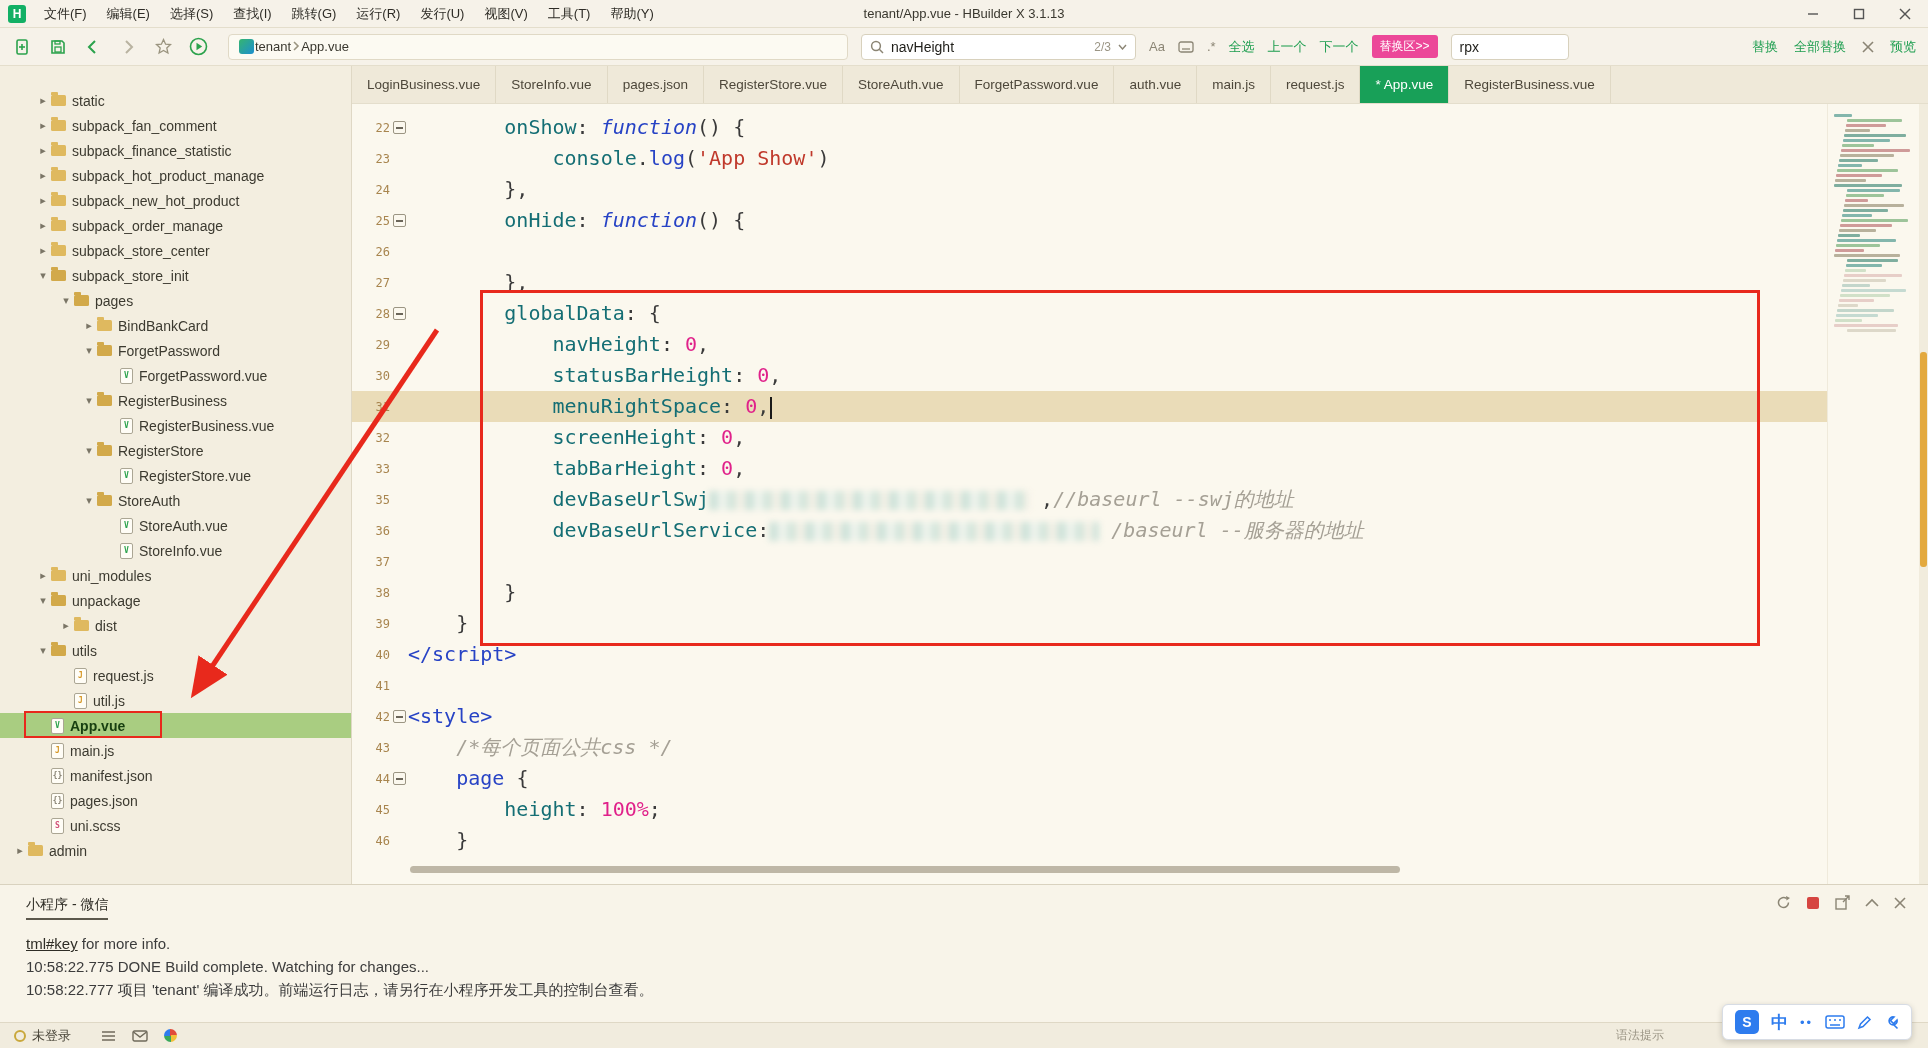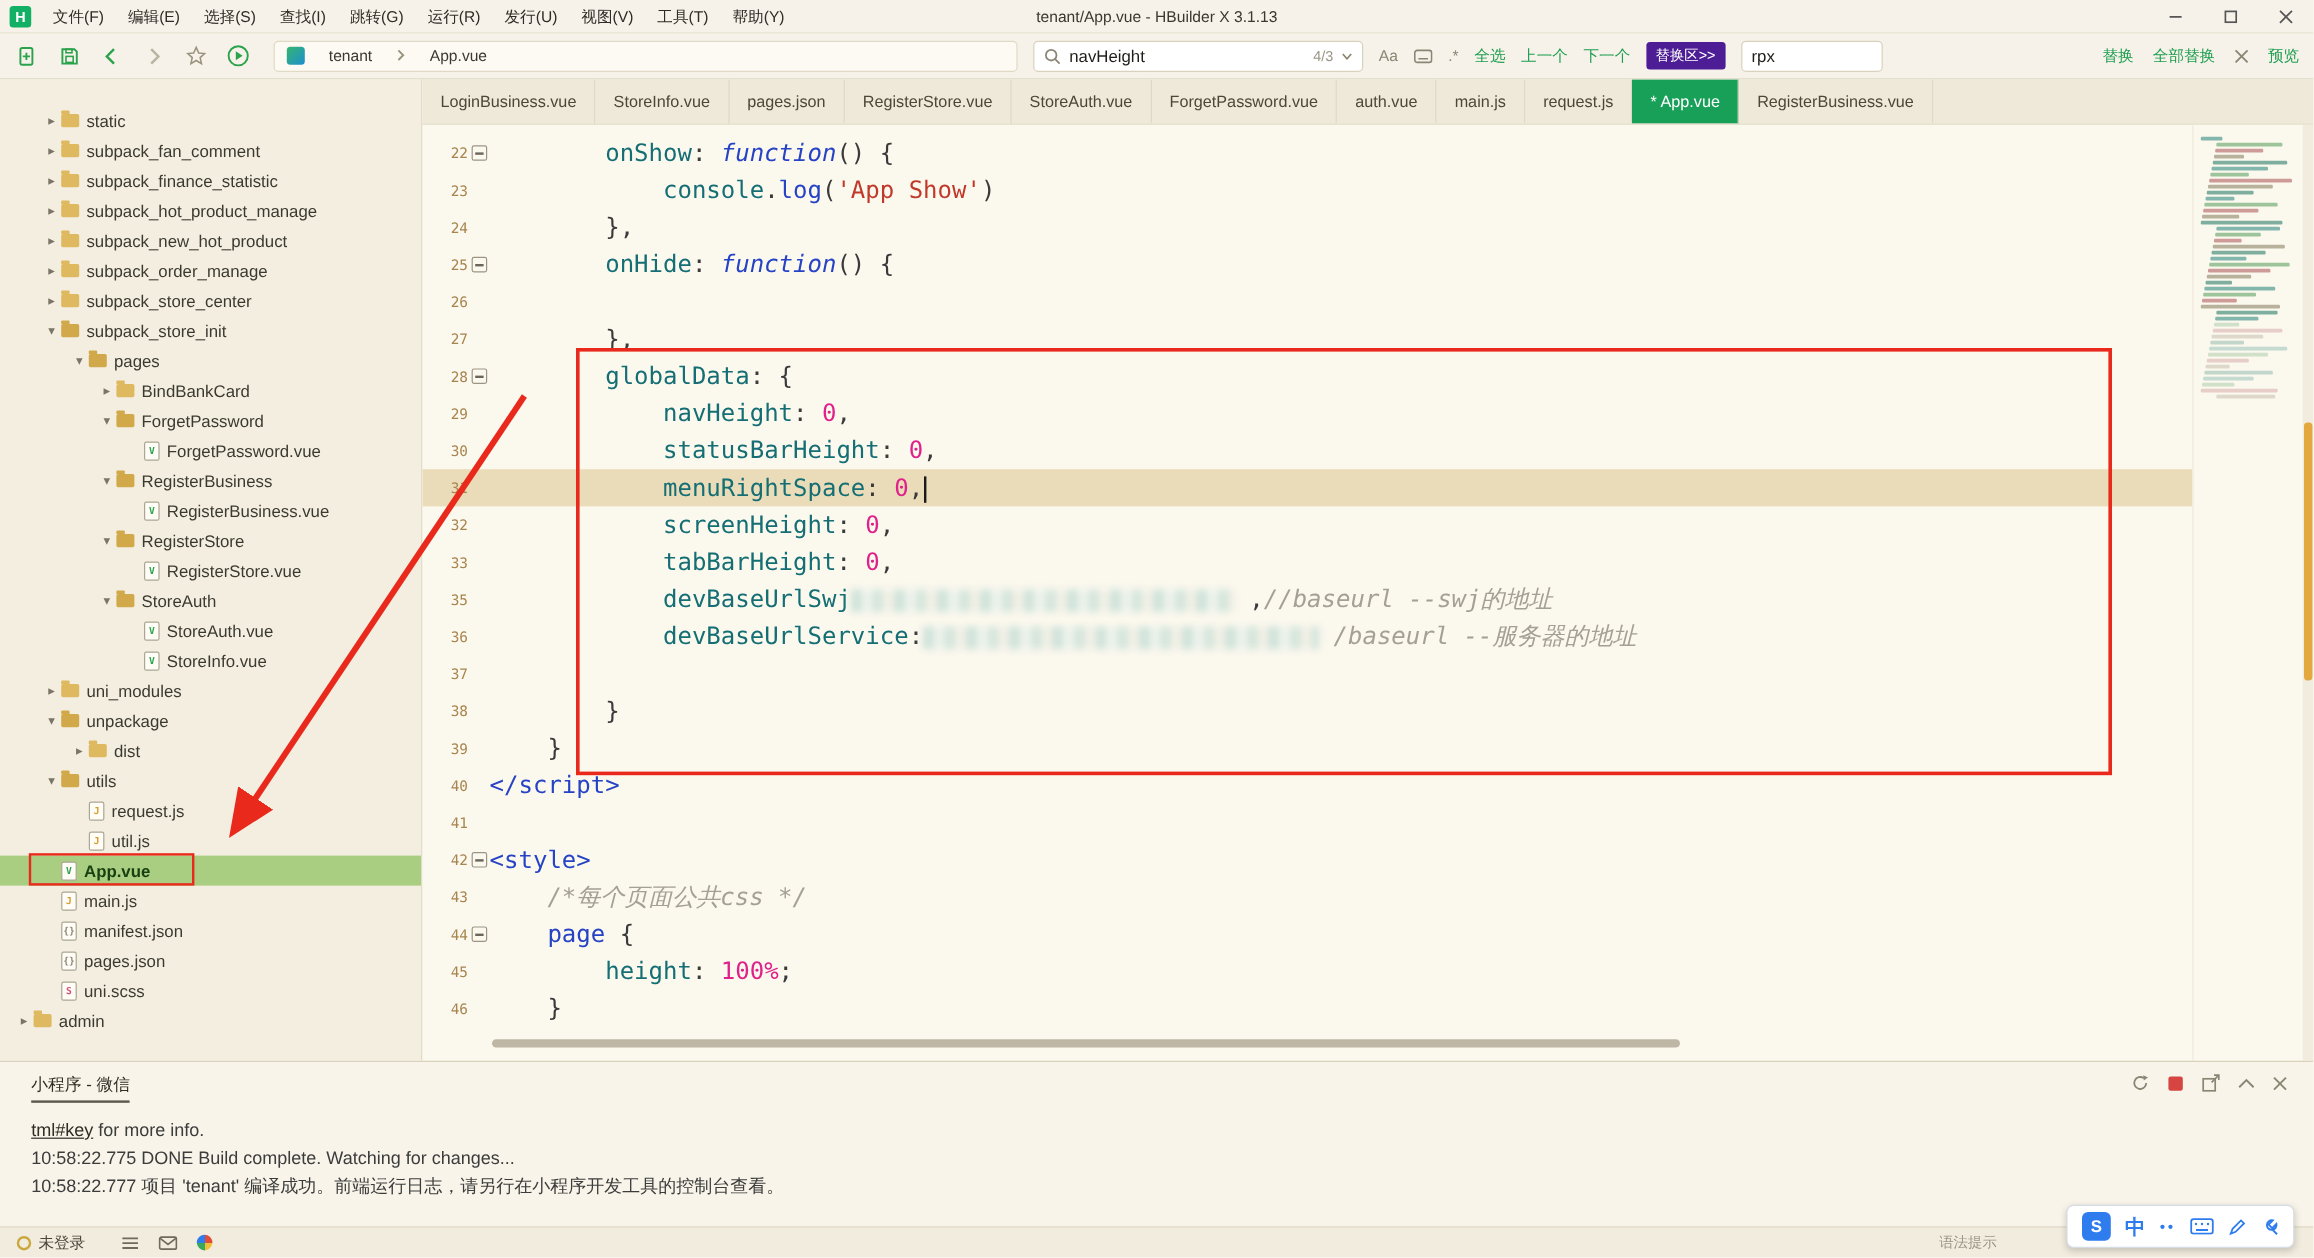--- a/index.html
+++ b/index.html
@@ -18,30 +18,30 @@
   .window-title { position:absolute; left:50%; transform:translateX(-50%); font-size:13px; color:#3a382f; }
   .win-controls { margin-left:auto; display:flex; height:100%; }
   .win-btn { width:46px; height:100%; display:flex; align-items:center; justify-content:center; }
   .win-btn svg { stroke:#555; stroke-width:1.4; fill:none; }
 
   
   .toolbar { height:38px; flex:0 0 38px; background:#F6F2E9; border-bottom:1px solid #E4DECC;
     display:flex; align-items:center; padding:0 12px; gap:13px; z-index:5; }
   .tb-icon { width:22px; height:22px; display:flex; align-items:center; justify-content:center; border-radius:3px; }
   .breadcrumb { width:620px; height:26px; background:#FCFAF2; border:1px solid #E0D9C6; border-radius:4px;
-    display:flex; align-items:center; gap:20px; padding:0 10px; font-size:13px; color:#3a382f; margin-left:6px; }
+    display:flex; align-items:center; gap:1px; padding:0 10px; font-size:13px; color:#3a382f; margin-left:6px; }
   .proj-icon { width:15px; height:15px; border-radius:3px; background:linear-gradient(135deg,#35B56F,#1D8FD0); }
   .crumb-sep svg { stroke:#9a947f; stroke-width:1.6; fill:none; }
   .search-box { width:275px; height:26px; background:#FFFFFF; border:1px solid #D8D1BD; border-radius:4px;
     display:flex; align-items:center; gap:7px; padding:0 8px; }
   .search-query { flex:1; font-size:14px; color:#1f1e19; }
   .search-counter { font-size:12px; color:#9b9585; }
   .tb-text { font-size:13px; color:#8b8574; }
   .tb-green { font-size:13px; color:#1E9E50; }
-  .replace-zone { background:#4c1d95; color:#fff; font-size:12px; padding:3px 8px; border-radius:3px; }
+  .replace-zone { background:#ec4899; color:#fff; font-size:12px; padding:3px 8px; border-radius:3px; }
   .replace-box { width:118px; height:26px; background:#fff; border:1px solid #D8D1BD; border-radius:4px;
     display:flex; align-items:center; padding:0 8px; font-size:14px; color:#1f1e19; }
   .tb-right { margin-left:auto; display:flex; align-items:center; gap:16px; }
 
   
   .main { flex:0 0 818px; display:flex; min-height:0; position:relative; }
 
   
   .sidebar { width:352px; flex:0 0 352px; background:#F3EEE0; border-right:1px solid #DFD8C5;
     padding-top:22px; overflow:hidden; }
@@ -210,21 +210,21 @@
           </svg></span>
       <span>App.vue</span>
     </div>
 
     <div class="search-box">
       <svg width="14" height="14">
           <circle cx="6" cy="6" r="4.4" stroke="#8b8574" stroke-width="1.5" fill="none"></circle>
           <line x1="9.3" y1="9.3" x2="13" y2="13" stroke="#8b8574" stroke-width="1.5"></line>
         </svg>
       <span class="search-query">navHeight</span>
-      <span class="search-counter">4/3</span>
+      <span class="search-counter">2/3</span>
       <svg width="9" height="6">
           <path d="M1 1 L4.5 5 L8 1" stroke="#8b8574" stroke-width="1.4" fill="none"></path>
         </svg>
     </div>
     <span class="tb-text">Aa</span>
     <svg width="16" height="14">
         <rect x="1" y="2" width="14" height="10" rx="2" stroke="#8b8574" stroke-width="1.3" fill="none"></rect>
         <line x1="4" y1="9" x2="12" y2="9" stroke="#8b8574" stroke-width="1.3"></line>
       </svg>
     <span class="tb-text">.*</span>

